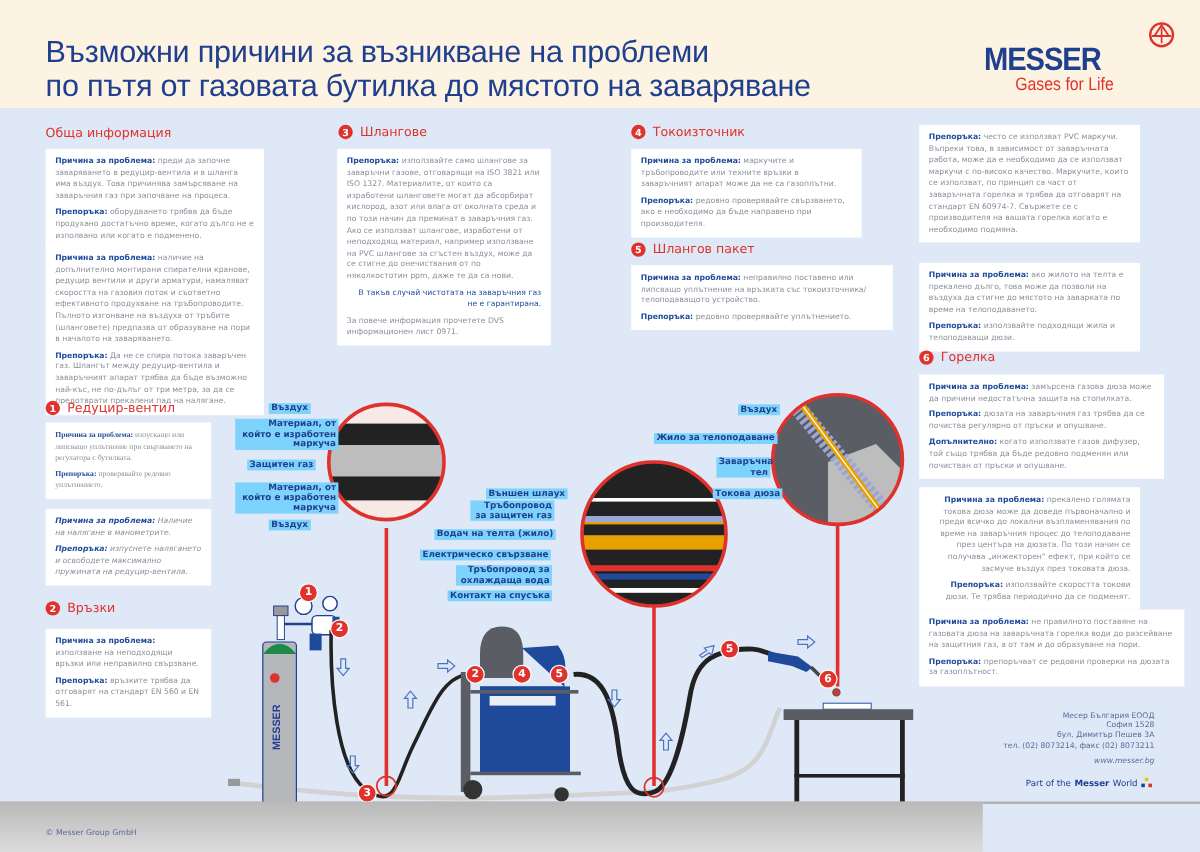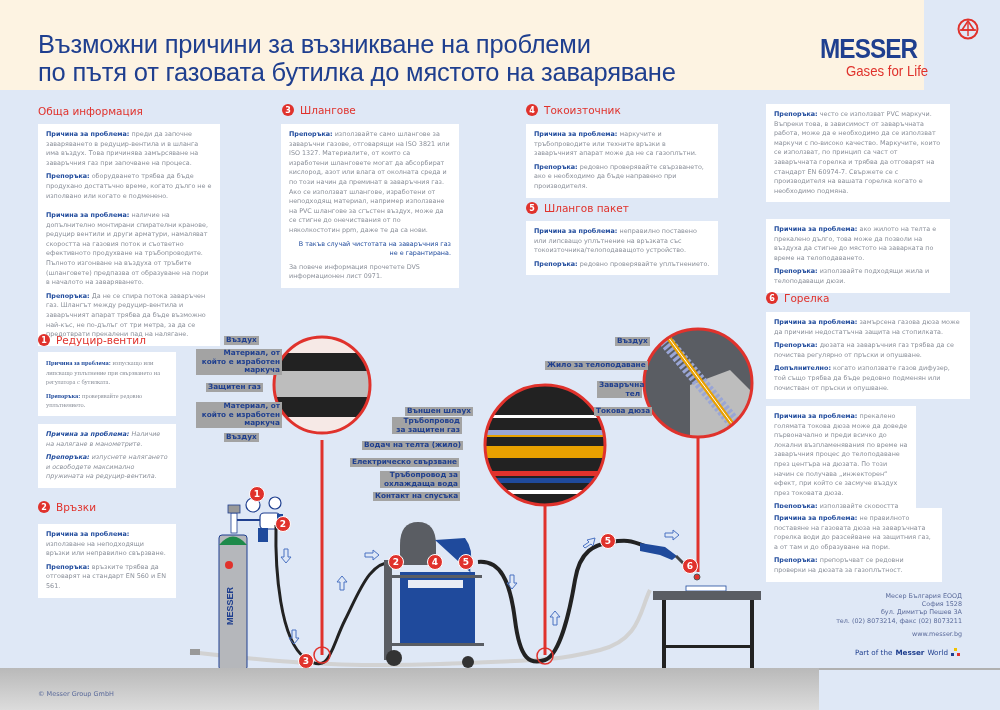--- a/index.html
+++ b/index.html
@@ -1,38 +1,38 @@
 <!DOCTYPE html>
 <html><head>
 <meta charset="utf-8">
 <style>
   * { box-sizing: border-box; margin: 0; padding: 0; }
   html, body { width: 1000px; height: 710px; overflow: hidden; }
   body { font-family: "DejaVu Sans", "Liberation Sans", sans-serif; background: #dfe8f6; position: relative; }
-  .header { position: absolute; left: 0; top: 0; width: 924px; height: 90px; background: #fdf3e2; }
+  .header { position: absolute; left: 0; top: 0; width: 1000px; height: 90px; background: #fdf3e2; }
   .title { position: absolute; left: 38px; top: 30px; font-family: "Liberation Sans", sans-serif; font-size: 25.5px; line-height: 28px; color: #1f3f8f; letter-spacing: -0.2px; }
   .logo { position: absolute; left: 820px; top: 18px; width: 160px; height: 60px; }
   .logo-word { position: absolute; left: 0; top: 16px; font-family: "Liberation Sans", sans-serif; font-weight: bold; font-size: 27px; color: #1f3f8f; letter-spacing: -1px; transform: scaleX(0.9); transform-origin: left; }
   .logo-tag { position: absolute; left: 26px; top: 44px; font-family: "Liberation Sans", sans-serif; font-size: 15px; color: #e0322c; transform: scaleX(0.88); transform-origin: left; }
   .logo-icon { position: absolute; left: 137px; top: 0px; width: 22px; height: 22px; }
   .main { position: absolute; left: 0; top: 90px; width: 1000px; height: 578px; background: #dfe8f6; }
   .footer { position: absolute; left: 0; top: 668px; width: 819px; height: 42px; background: linear-gradient(#b9b9b9, #dcdcdc); }
   .copyright { position: absolute; left: 38px; top: 22px; font-size: 6.5px; color: #5a6a9a; }
   .sec-head { position: absolute; display: flex; align-items: center; gap: 6px; font-size: 10.5px; color: #e0322c; }
   .num { width: 12px; height: 12px; border-radius: 50%; background: #e0322c; color: #fff; font-size: 8px; font-weight: bold; display: flex; align-items: center; justify-content: center; }
   .card { position: absolute; background: #fff; padding: 6px 8px; font-size: 6.4px; line-height: 9.6px; color: #8a8f99; }
   .card p { margin-bottom: 4px; }
   .card p:last-child { margin-bottom: 0; }
   .card b { color: #1f4a9c; font-weight: bold; }
   .card .strong { color: #1f4a9c; font-weight: normal; text-align: right; }
   .contact { position: absolute; right: 38px; top: 592px; text-align: right; font-size: 6.4px; line-height: 8.2px; color: #5a6a9a; }
-  .contact .web { margin-top: 5px; display: block; }
+  .contact .web { margin-top: 5px; display: block; font-style: italic; }
   .world { position: absolute; right: 40px; top: 648px; font-size: 7.2px; color: #1f3f8f; display: flex; align-items: center; gap: 3px; }
   .world b { font-weight: bold; }
-  .lbl { position: absolute; font-size: 7.3px; font-weight: bold; color: #1f3f8f; text-align: right; line-height: 8.6px; background: #a3a3a3; padding: 0 2px; }
+  .lbl { position: absolute; font-size: 7.3px; font-weight: bold; color: #1f3f8f; text-align: right; line-height: 8.6px; background: #7dd3fc; padding: 0 2px; }
   svg.diagram { position: absolute; left: 0; top: 0; }
   .badge { position: absolute; width: 16px; height: 16px; border-radius: 50%; background: #e0322c; color: #fff; border: 1.5px solid #fff; font-size: 9px; font-weight: bold; display: flex; align-items: center; justify-content: center; }
 </style>
 </head>
 <body>
 
 <div class="header">
   <div class="title">
     <div>Възможни причини за възникване на проблеми</div>
     <div>по пътя от газовата бутилка до мястото на заваряване</div>
@@ -246,21 +246,21 @@
 </div>
 <div class="card" style="left:526px;top:124px;width:192px;">
   <p><b>Причина за проблема:</b> <span>маркучите и тръбопроводите или техните връзки в заваръчният апарат може да не са газоплътни.</span></p>
   <p><b>Препоръка:</b> <span>редовно проверявайте свързването, ако е необходимо да бъде направено при производителя.</span></p>
 </div>
 
 <div class="sec-head" style="left:526px;top:202px;">
   <span class="num">5</span>
   <span>Шлангов пакет</span>
 </div>
-<div class="card" style="left:526px;top:221px;width:192px;">
+<div class="card" style="left:526px;top:221px;width:218px;">
   <p><b>Причина за проблема:</b> <span>неправилно поставено или липсващо уплътнение на връзката със токоизточника/телоподаващото устройство.</span></p>
   <p><b>Препоръка:</b> <span>редовно проверявайте уплътнението.</span></p>
 </div>
 
 <div class="card" style="left:766px;top:104px;width:184px;">
   <p><b>Препоръка:</b> <span>често се използват PVC маркучи. Въпреки това, в зависимост от заваръчната работа, може да е необходимо да се използват маркучи с по-високо качество. Маркучите, които се използват, по принцип са част от заваръчната горелка и трябва да отговарят на стандарт EN 60974-7. Свържете се с производителя на вашата горелка когато е необходимо подмяна.</span></p>
 </div>
 <div class="card" style="left:766px;top:219px;width:184px;">
   <p><b>Причина за проблема:</b> <span>ако жилото на телта е прекалено дълго, това може да позволи на въздуха да стигне до мястото на заварката по време на телоподаването.</span></p>
   <p><b>Препоръка:</b> <span>използвайте подходящи жила и телоподаващи дюзи.</span></p>
@@ -268,25 +268,25 @@
 
 <div class="sec-head" style="left:766px;top:292px;">
   <span class="num">6</span>
   <span>Горелка</span>
 </div>
 <div class="card" style="left:766px;top:312px;width:204px;">
   <p><b>Причина за проблема:</b> <span>замърсена газова дюза може да причини недостатъчна защита на стопилката.</span></p>
   <p><b>Препоръка:</b> <span>дюзата на заваръчния газ трябва да се почиства регулярно от пръски и опушване.</span></p>
   <p><b>Допълнително:</b> <span>когато използвате газов дифузер, той също трябва да бъде редовно подменян или почистван от пръски и опушване.</span></p>
 </div>
-<div class="card" style="left:766px;top:406px;width:150px;">
+<div class="card" style="left:766px;top:406px;width:184px;text-align:right;">
   <p><b>Причина за проблема:</b> <span>прекалено голямата токова дюза може да доведе първоначално и преди всичко до локални възпламенявания по време на заваръчния процес до телоподаване през центъра на дюзата. По този начин се получава „инжекторен“ ефект, при който се засмуче въздух през токовата дюза.</span></p>
   <p><b>Препоръка:</b> <span>използвайте скоростта токови дюзи. Те трябва периодично да се подменят.</span></p>
 </div>
-<div class="card" style="left:766px;top:508px;width:176px;">
+<div class="card" style="left:766px;top:508px;width:221px;">
   <p><b>Причина за проблема:</b> <span>не правилното поставяне на газовата дюза на заваръчната горелка води до разсейване на защитния газ, а от там и до образуване на пори.</span></p>
   <p><b>Препоръка:</b> <span>препоръчват се редовни проверки на дюзата за газоплътност.</span></p>
 </div>
 
 <div class="contact">
   <div>Месер България ЕООД</div>
   <div>София 1528</div>
   <div>бул. Димитър Пешев 3А</div>
   <div>тел. (02) 8073214, факс (02) 8073211</div>
   <span class="web">www.messer.bg</span>

